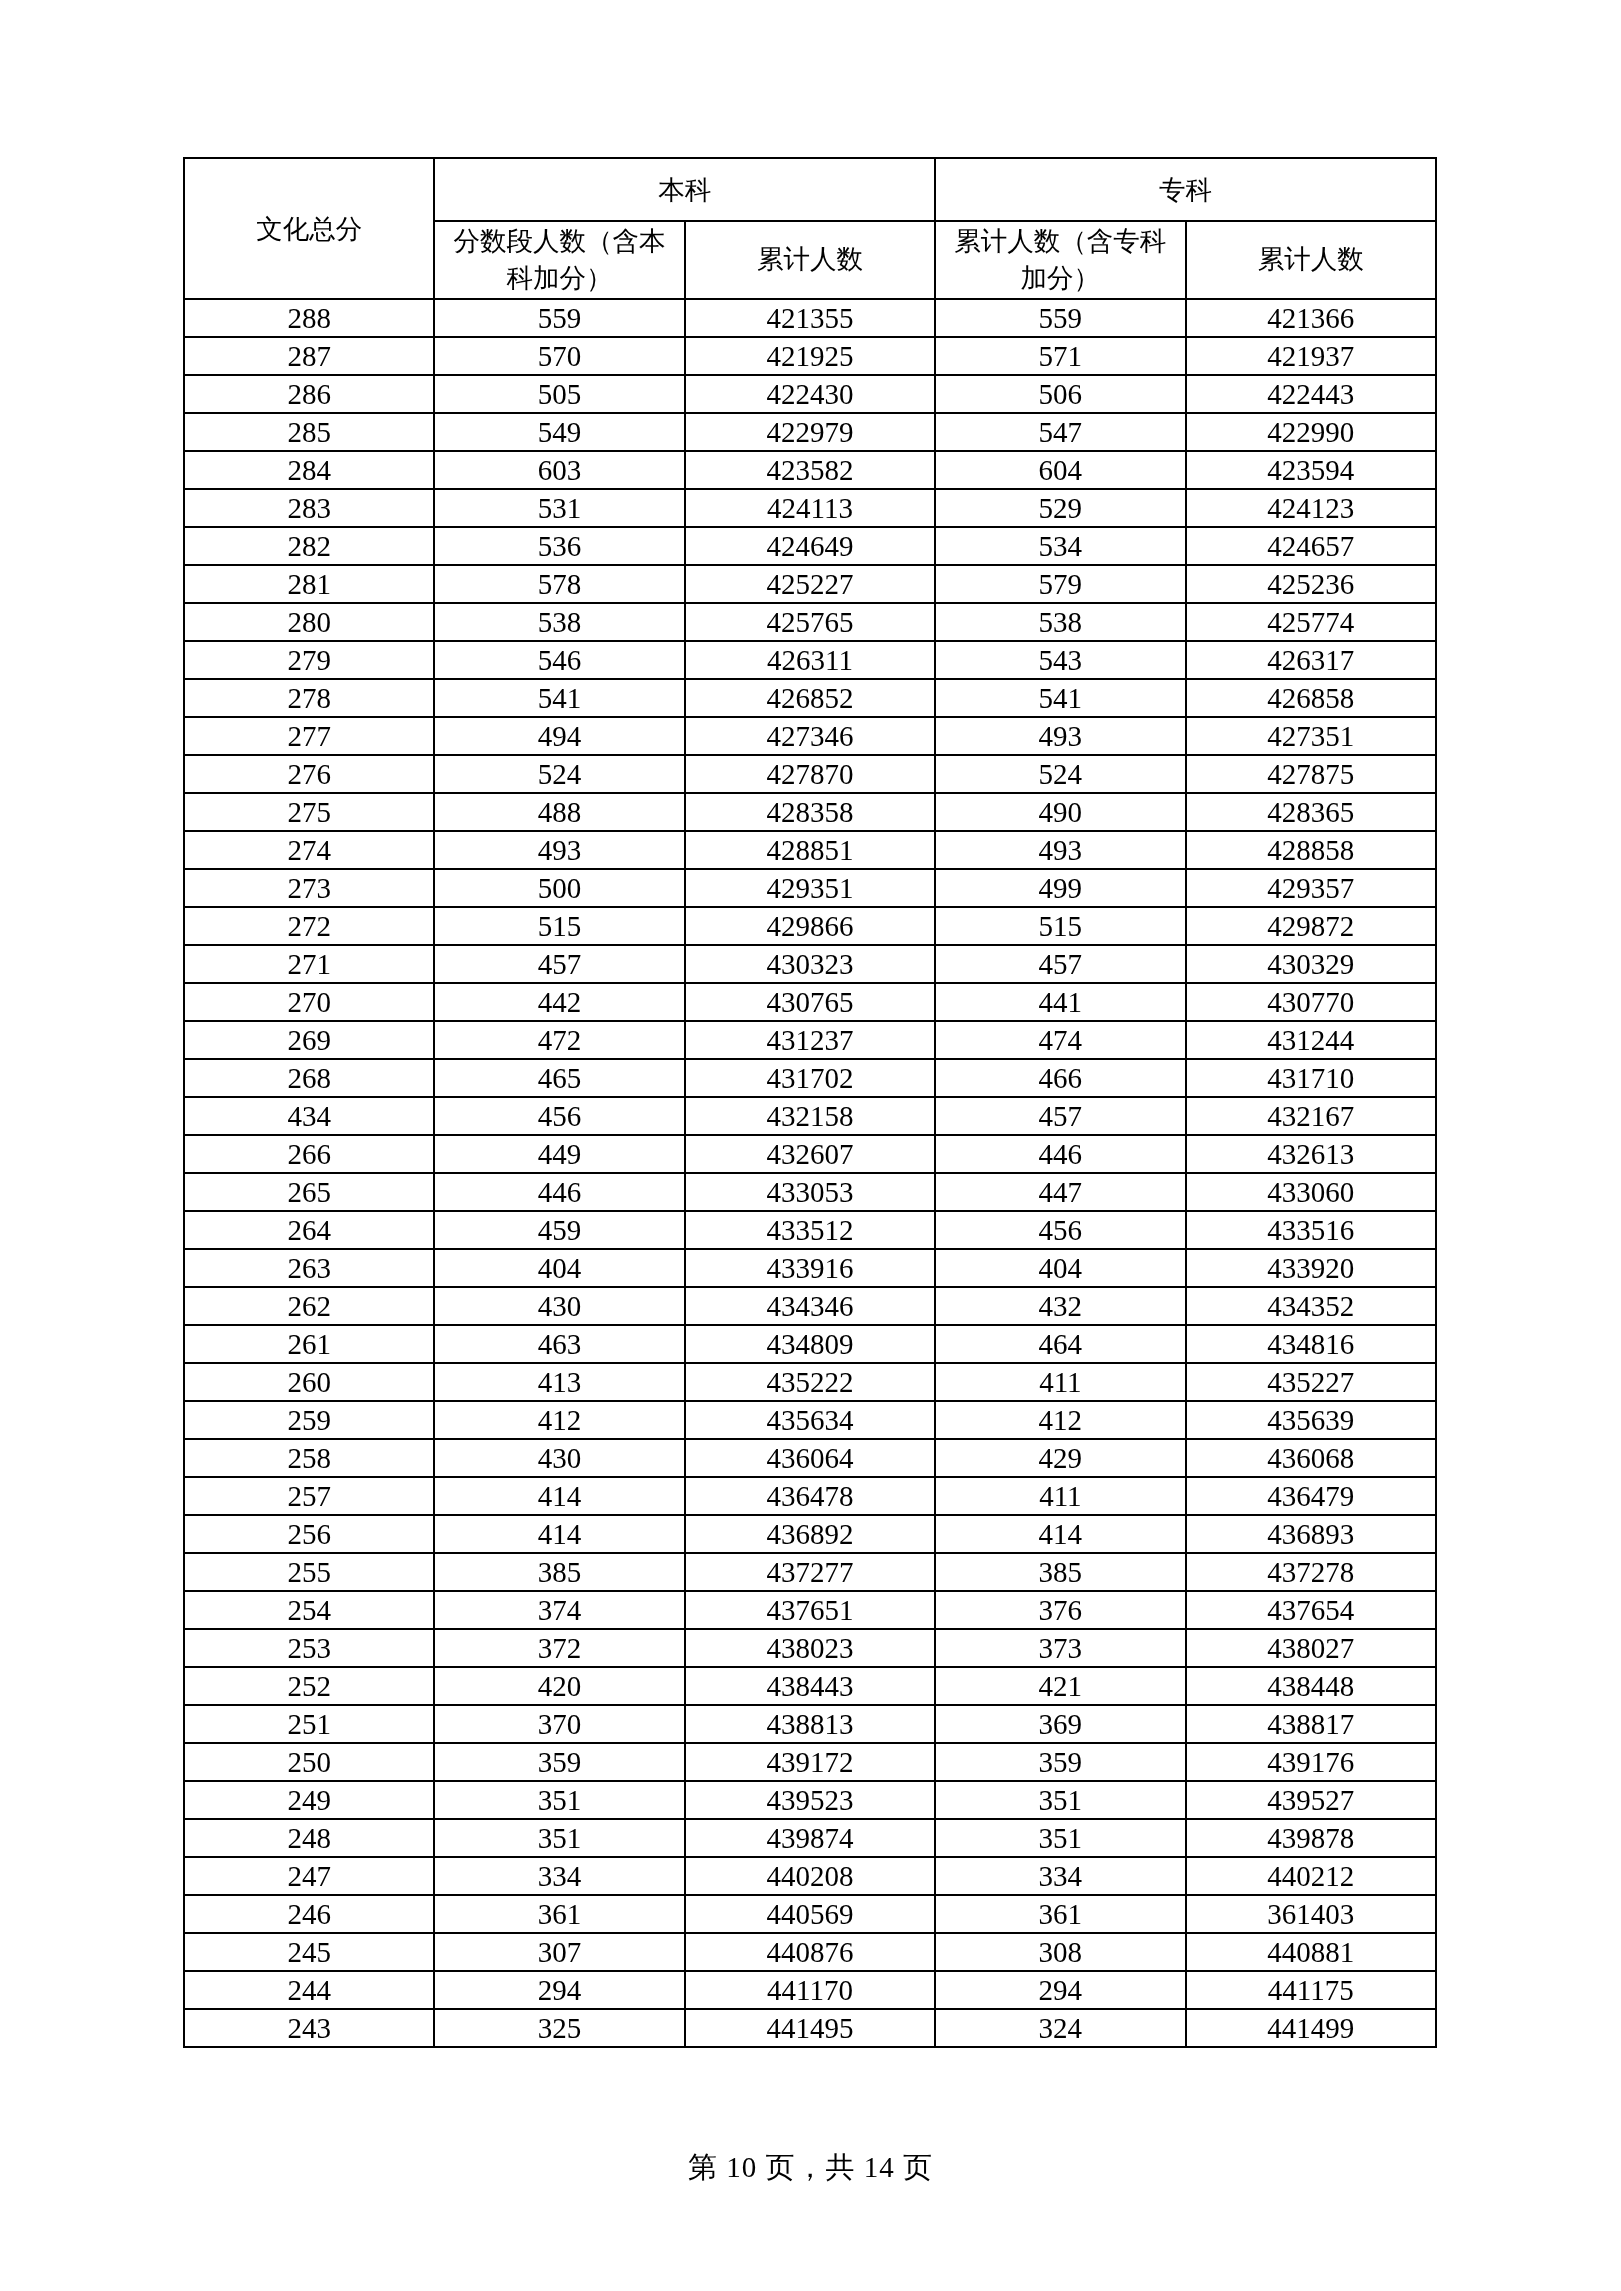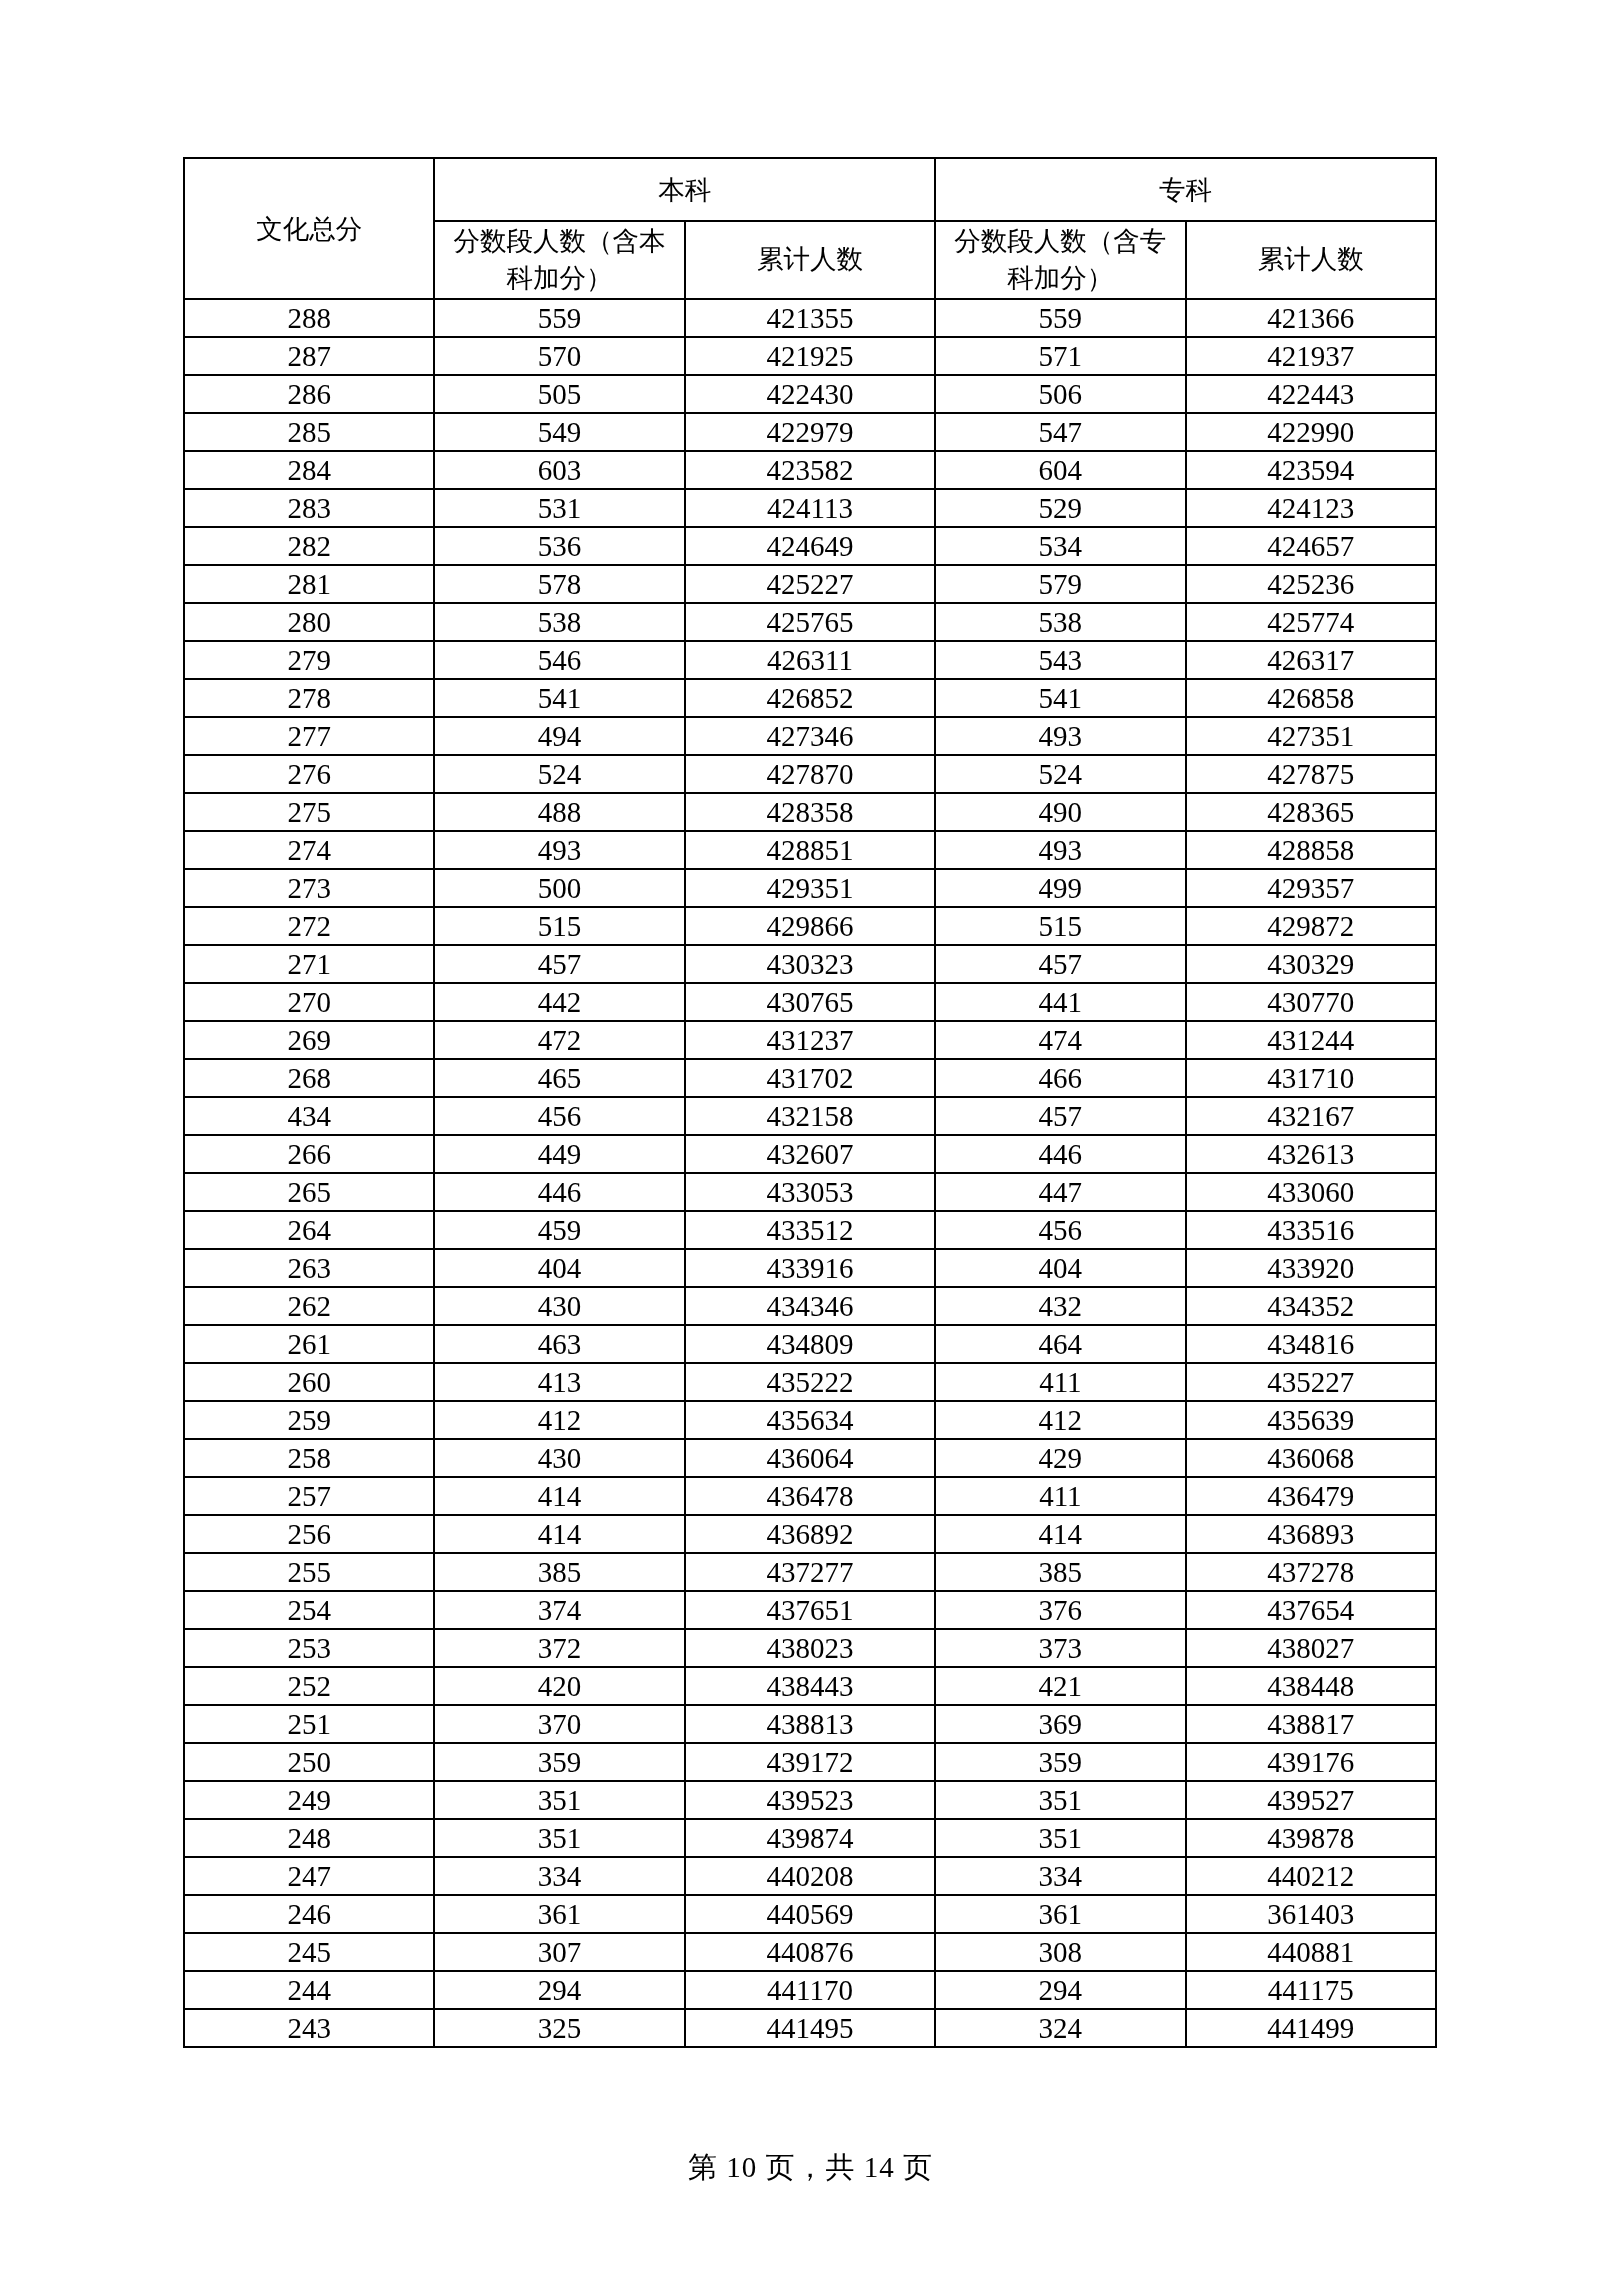--- a/index.html
+++ b/index.html
@@ -82,21 +82,21 @@
   </colgroup>
   <thead>
     <tr class="group-row">
       <th rowspan="2" class="score-col">文化总分</th>
       <th colspan="2">本科</th>
       <th colspan="2">专科</th>
     </tr>
     <tr class="sub-row">
       <th>分数段人数（含本科加分）</th>
       <th class="cum-col">累计人数</th>
-      <th>分数段人数（含专科加分）</th>
+      <th>累计人数（含专科加分）</th>
       <th class="cum-col">累计人数</th>
     </tr>
   </thead>
   <tbody id="rows-body">
       <tr>
         <td>288</td>
         <td>559</td>
         <td>421355</td>
         <td>559</td>
         <td>421366</td>

